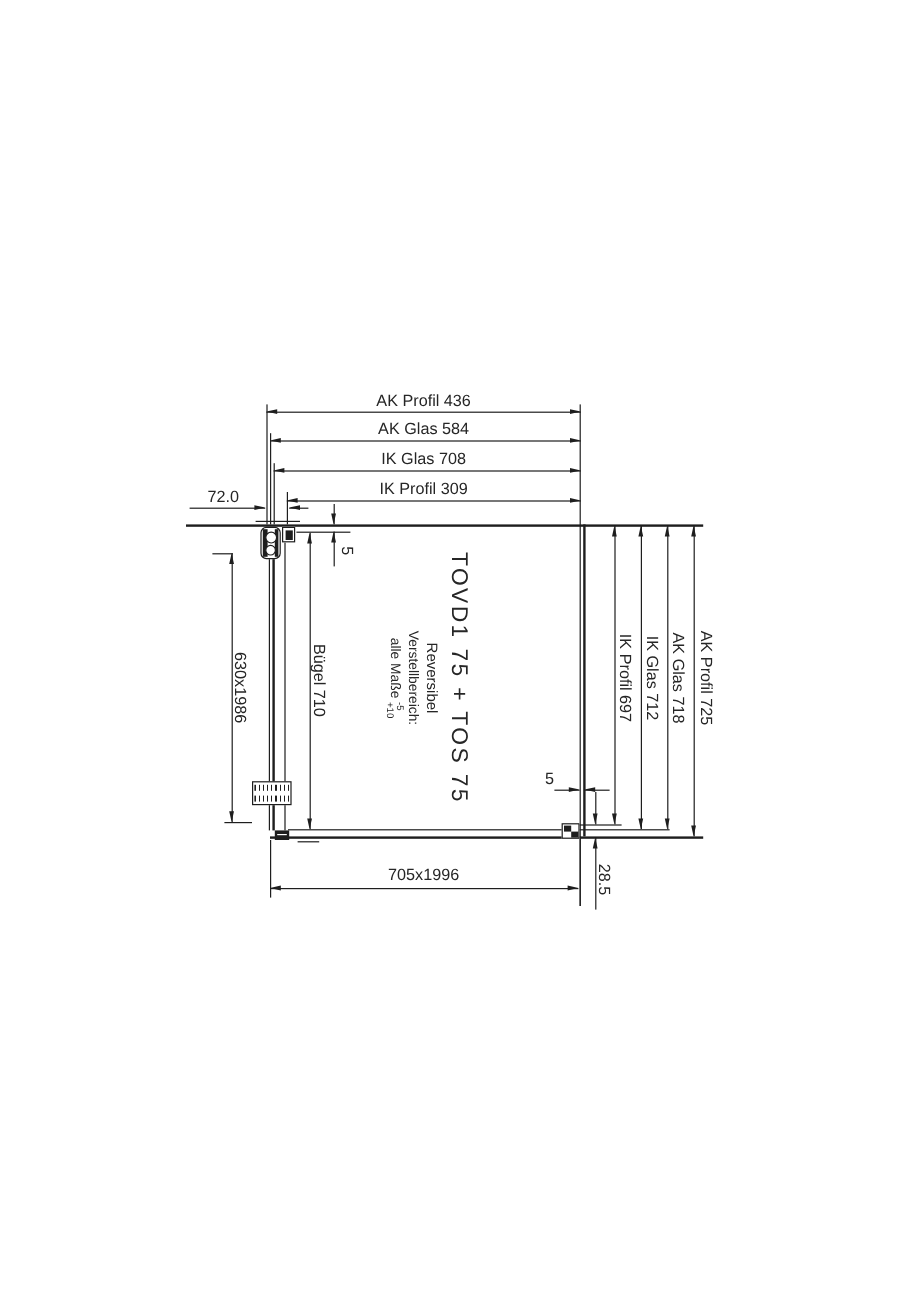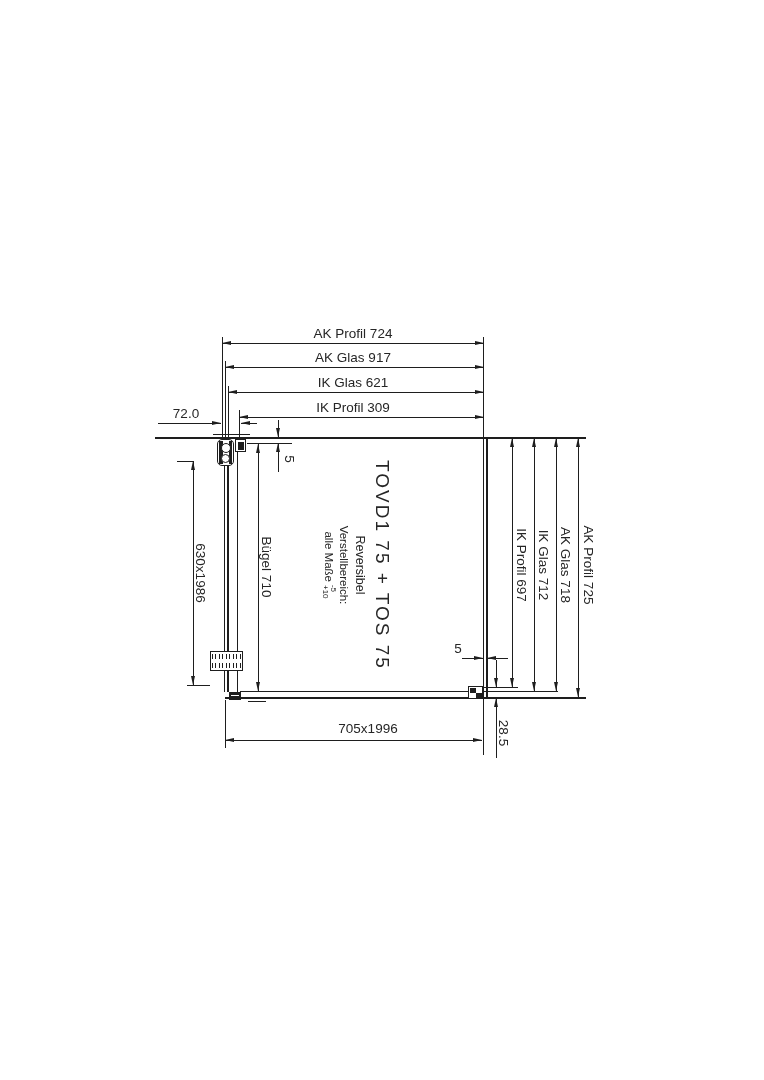--- a/index.html
+++ b/index.html
@@ -60,31 +60,31 @@
   <div class="vl" style="left:237px;top:452px;height:240px;"></div>
 
   <div class="vl" style="left:222px;top:337px;height:100px;"></div>
   <div class="vl" style="left:225px;top:361px;height:76px;"></div>
   <div class="vl" style="left:228px;top:386px;height:51px;"></div>
   <div class="vl" style="left:239px;top:410px;height:27px;"></div>
 
   <div class="hl" style="left:222px;top:343px;width:262px;"></div>
   <div class="ar aL" style="left:222px;top:340.5px;"></div>
   <div class="ar aR" style="left:475px;top:340.5px;"></div>
-  <div class="dtxt" style="left:353px;top:327px;">AK Profil 724</div>
+  <div class="dtxt" style="left:353px;top:327px;">AK Profil 436</div>
 
   <div class="hl" style="left:225px;top:367px;width:259px;"></div>
   <div class="ar aL" style="left:225px;top:364.5px;"></div>
   <div class="ar aR" style="left:475px;top:364.5px;"></div>
-  <div class="dtxt" style="left:353px;top:351px;">AK Glas 917</div>
+  <div class="dtxt" style="left:353px;top:351px;">AK Glas 584</div>
 
   <div class="hl" style="left:228px;top:392px;width:256px;"></div>
   <div class="ar aL" style="left:228px;top:389.5px;"></div>
   <div class="ar aR" style="left:475px;top:389.5px;"></div>
-  <div class="dtxt" style="left:353px;top:376px;">IK Glas 621</div>
+  <div class="dtxt" style="left:353px;top:376px;">IK Glas 708</div>
 
   <div class="hl" style="left:239px;top:417px;width:245px;"></div>
   <div class="ar aL" style="left:239px;top:414.5px;"></div>
   <div class="ar aR" style="left:475px;top:414.5px;"></div>
   <div class="dtxt" style="left:353px;top:401px;">IK Profil 309</div>
 
   <div class="hl" style="left:158px;top:423px;width:63px;"></div>
   <div class="ar aR" style="left:212px;top:420.5px;"></div>
   <div class="hl" style="left:241px;top:423px;width:16px;"></div>
   <div class="ar aL" style="left:241px;top:420.5px;"></div>
@@ -138,21 +138,21 @@
   <div class="ar aD" style="left:493.5px;top:678px;"></div>
   <div class="vl" style="left:496px;top:698px;height:60px;"></div>
   <div class="ar aU" style="left:493.5px;top:698px;"></div>
   <div class="rtxt" style="left:503px;top:733px;">28.5</div>
 
   <div class="vl" style="left:225px;top:700px;height:48px;"></div>
   <div class="vl" style="left:483px;top:697px;height:58px;"></div>
   <div class="hl" style="left:225px;top:740px;width:257px;"></div>
   <div class="ar aL" style="left:225px;top:737.5px;"></div>
   <div class="ar aR" style="left:473px;top:737.5px;"></div>
-  <div class="dtxt" style="left:353px;top:722px;margin-left:15px;">705x1996</div>
+  <div class="dtxt" style="left:353px;top:722px;">705x1996</div>
 
   <div class="hl" style="left:213px;top:433.5px;width:37px;"></div>
   <div class="box" style="left:217px;top:439px;width:17px;height:27px;border-radius:5px;"></div>
   <div class="blk" style="left:219px;top:441px;width:3.5px;height:23px;"></div>
   <div class="blk" style="left:228.5px;top:441px;width:3.5px;height:23px;"></div>
   <div class="circ" style="left:220.5px;top:442.5px;width:10px;height:10px;"></div>
   <div class="circ" style="left:221px;top:454px;width:9px;height:9px;"></div>
   <div class="box" style="left:235px;top:439px;width:11px;height:13px;border-width:1px;"></div>
   <div class="blk" style="left:237.5px;top:442px;width:6px;height:8px;"></div>
 

